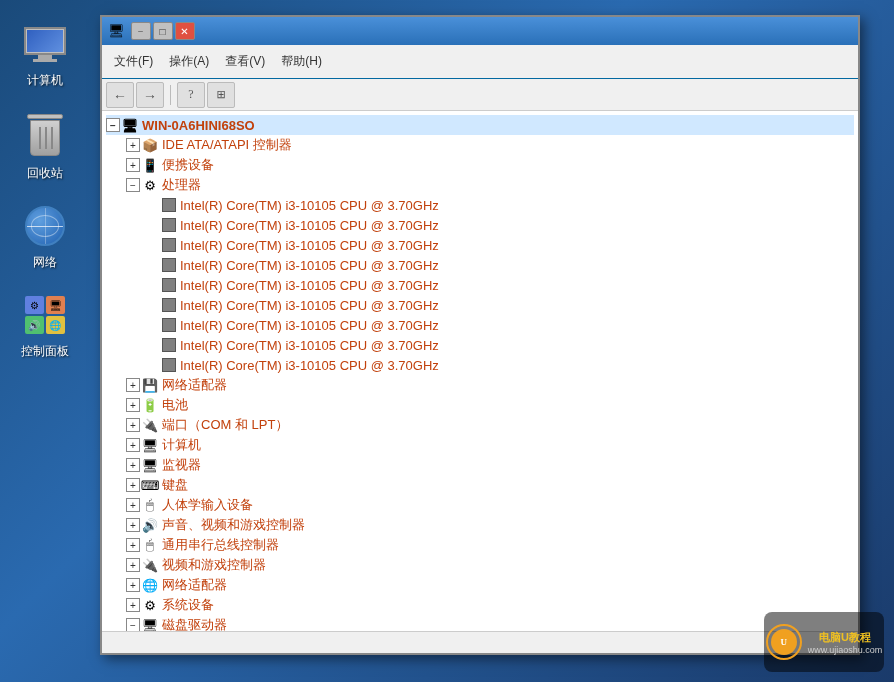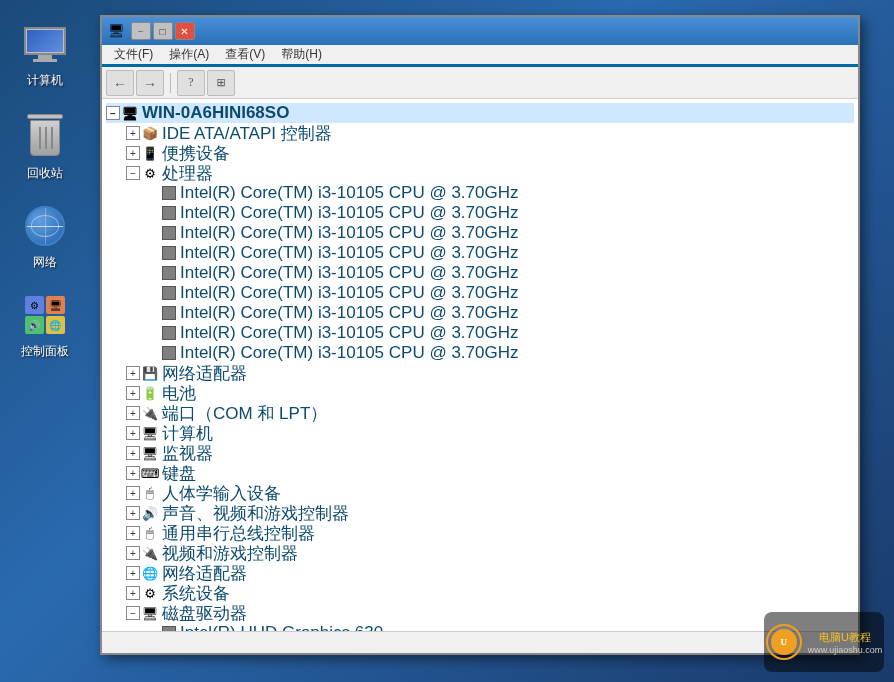--- a/index.html
+++ b/index.html
@@ -125,23 +125,23 @@
       display: flex;
       align-items: center;
       justify-content: center;
       font-size: 10px;
       cursor: pointer;
       color: #333;
     }
 
     
     .menu-bar {
-      height: 22px;
+      height: 34px;
       background: #f0f0f0;
-      border-bottom: 3px solid #0369a1;
+      border-bottom: 1px solid #0369a1;
       display: flex;
       align-items: center;
       padding: 0 4px;
     }
 
     .menu-item {
       padding: 2px 8px;
       font-size: 12px;
       color: #333;
       cursor: pointer;
@@ -219,22 +219,22 @@
       height: 16px;
       display: inline-flex;
       align-items: center;
       justify-content: center;
       margin-right: 4px;
       font-size: 13px;
       flex-shrink: 0;
     }
 
     .tree-label {
-      font-size: 17px;
-      color: #0c4a6e;
+      font-size: 13px;
+      color: #c2410c;
     }
 
     .selected-root {
       background: #d0e8ff;
       font-weight: bold;
       color: #000;
     }
 
     .status-bar {
       height: 22px;
@@ -548,19 +548,19 @@
     </div>
 
   </div>
 
   <div class="watermark">
     <div style="display:flex;align-items:center;gap:6px;">
       <div class="watermark-circle">
         <div class="watermark-inner">U</div>
       </div>
       <div>
-        <div class="watermark-text" style="font-size:11px;font-weight:normal;color:#f0c020;">电脑U教程</div>
+        <div class="watermark-text" style="font-size:11px;font-weight:bold;color:#f0c020;">电脑U教程</div>
         <div class="watermark-text" style="font-size:9px;color:#ccc;">www.ujiaoshu.com</div>
       </div>
     </div>
   </div>
 
 </div>
 
 </body></html>

